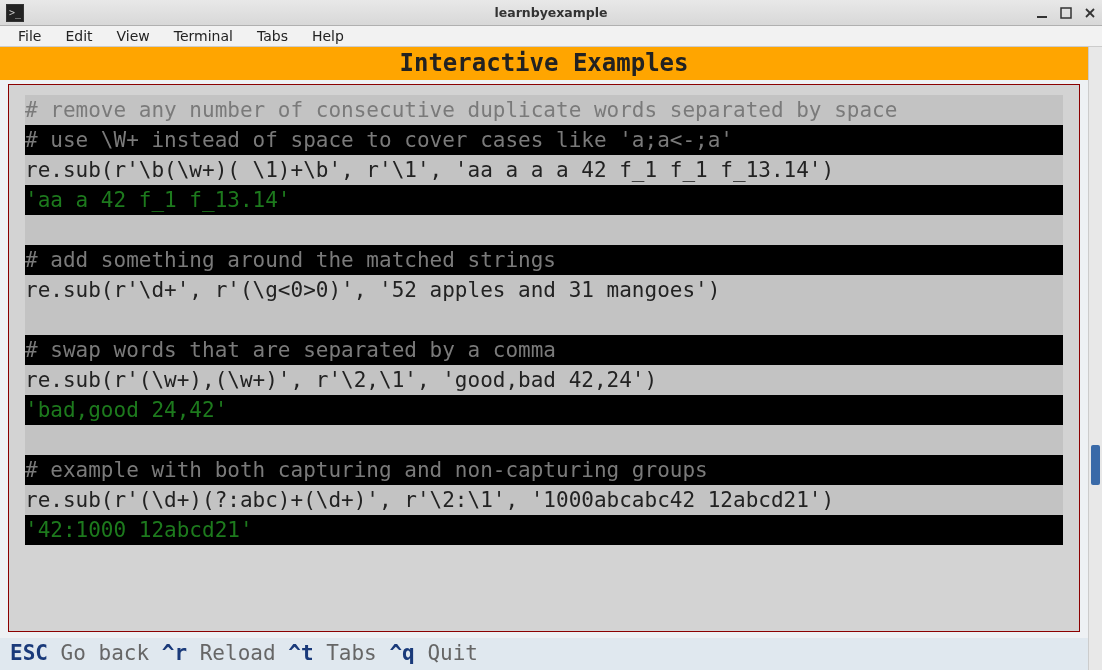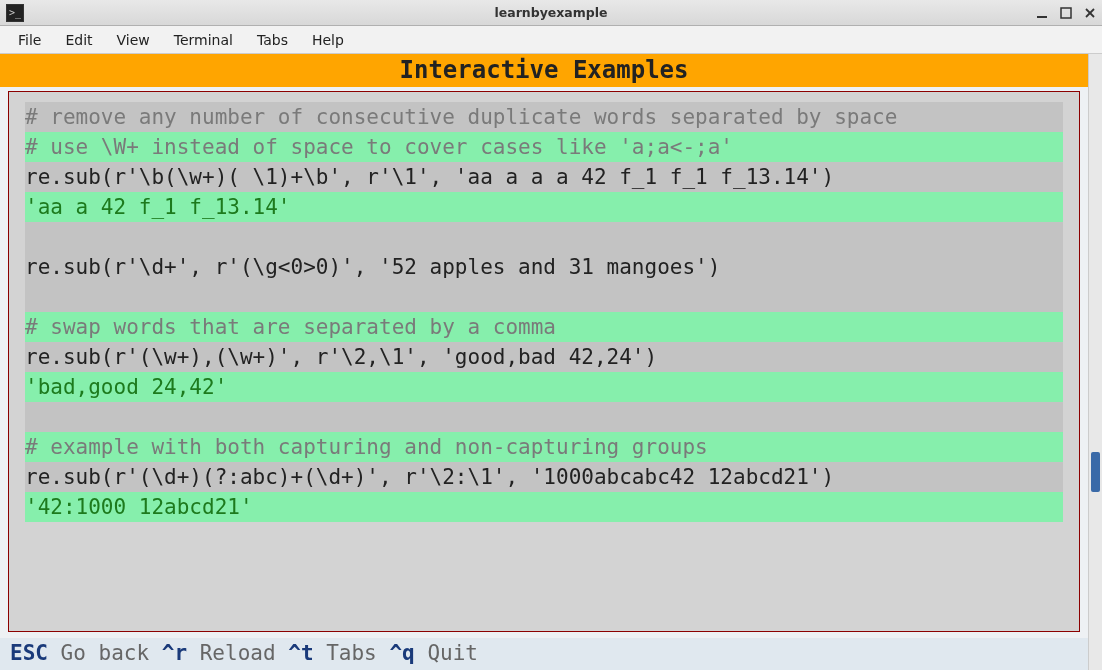--- a/index.html
+++ b/index.html
@@ -38,21 +38,21 @@
   display: flex; align-items: center; gap: 8px;
 }
 .win-btn {
   width: 16px; height: 16px;
   display: flex; align-items: center; justify-content: center;
   color: #333; font-size: 12px; font-weight: bold;
   cursor: pointer;
 }
 .menubar {
   background: #f2f2f2;
-  height: 28px;
+  height: 21px;
   display: flex; align-items: center;
   padding: 0 8px;
   gap: 4px;
   border-bottom: 1px solid #ccc;
   font-size: 14px;
 }
 .menubar-item {
   padding: 3px 10px;
   color: #222;
   cursor: pointer;
@@ -85,21 +85,21 @@
   background: #d3d3d3;
   flex: 1;
   padding: 10px 16px 12px 16px;
   font-family: "DejaVu Sans Mono","Liberation Mono",monospace;
   font-size: 21px;
   line-height: 1.43;
   color: #222;
   overflow: hidden;
 }
 .row { background: #c3c3c3; white-space: pre; }
-.row.alt { background: #86efac; }
+.row.alt { background: #000000; }
 .cmt { color: #7a7a7a; }
 .outp { color: #1d7a1d; }
 .footer {
   background: #e0e8ef;
   padding: 3px 10px 5px 10px;
   font-family: "DejaVu Sans Mono","Liberation Mono",monospace;
   font-size: 21px;
   color: #666;
 }
 .footer .key { color: #1a3a7a; font-weight: bold; }
@@ -157,20 +157,21 @@
   <div class="content-area">
     <div class="header-bar">
       <span>Interactive Examples</span>
     </div>
     <div class="code-panel" id="code-panel">
         <div class="row"><span class="cmt"># remove any number of consecutive duplicate words separated by space</span></div>
         <div class="row alt"><span class="cmt"># use \W+ instead of space to cover cases like 'a;a&lt;-;a'</span></div>
         <div class="row"><span>re.sub(r'\b(\w+)( \1)+\b', r'\1', 'aa a a a 42 f_1 f_1 f_13.14')</span></div>
         <div class="row alt"><span class="outp">'aa a 42 f_1 f_13.14'</span></div>
         <div class="row"><span> </span></div>
+        <div class="row alt"><span class="cmt"># add something around the matched strings</span></div>
         <div class="row"><span>re.sub(r'\d+', r'(\g&lt;0&gt;0)', '52 apples and 31 mangoes')</span></div>
         <div class="row"><span> </span></div>
         <div class="row alt"><span class="cmt"># swap words that are separated by a comma</span></div>
         <div class="row"><span>re.sub(r'(\w+),(\w+)', r'\2,\1', 'good,bad 42,24')</span></div>
         <div class="row alt"><span class="outp">'bad,good 24,42'</span></div>
         <div class="row"><span> </span></div>
         <div class="row alt"><span class="cmt"># example with both capturing and non-capturing groups</span></div>
         <div class="row"><span>re.sub(r'(\d+)(?:abc)+(\d+)', r'\2:\1', '1000abcabc42 12abcd21')</span></div>
         <div class="row alt"><span class="outp">'42:1000 12abcd21'</span></div>
       </div>

